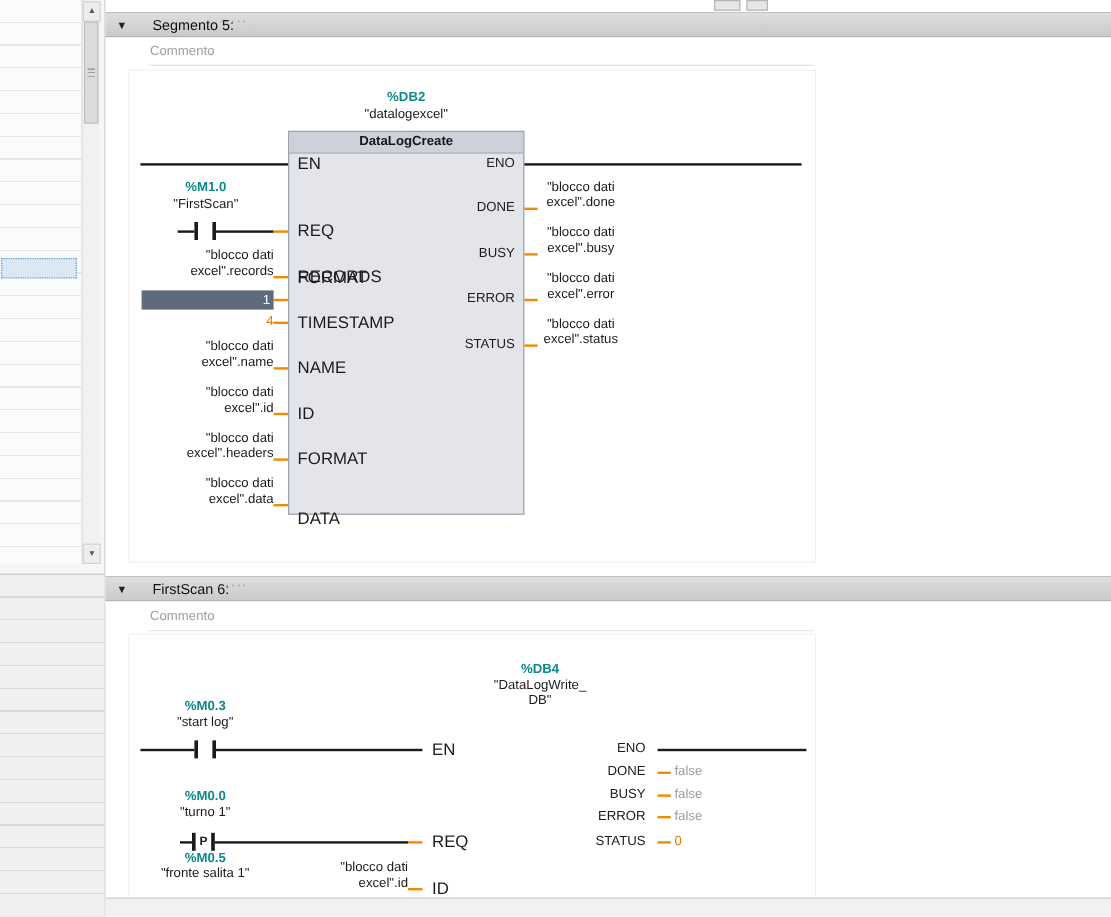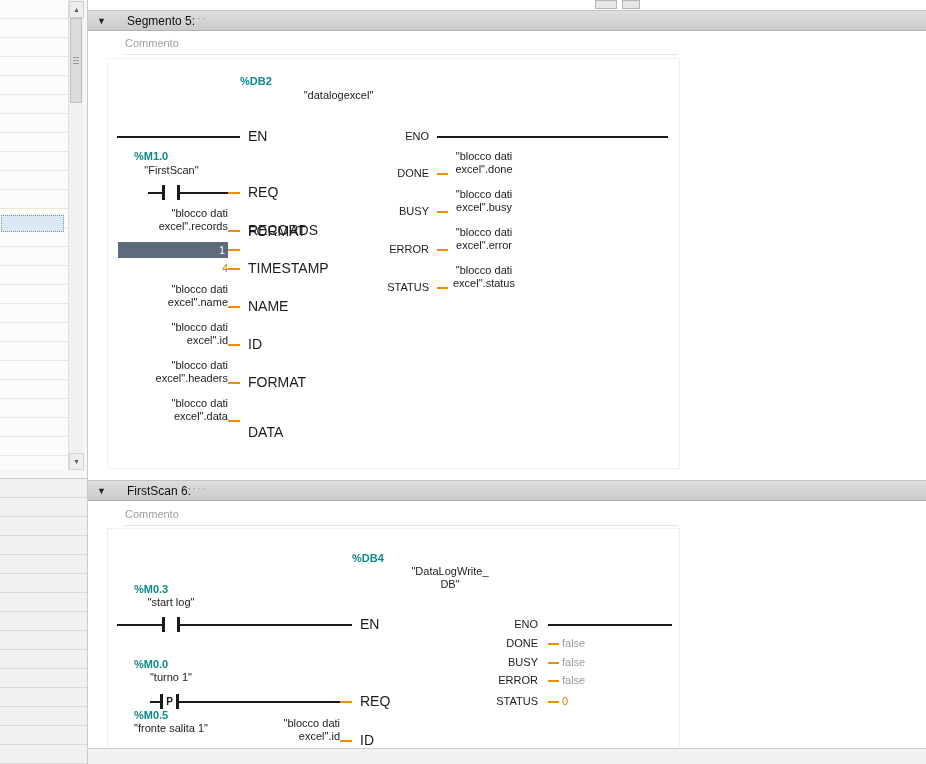--- a/index.html
+++ b/index.html
@@ -25,21 +25,21 @@
   .fbd-header{height:17px;background:#cdd1da;border-bottom:1px solid #abb1bb;text-align:center;
               font-size:11px;font-weight:bold;color:#14141a;line-height:17px}
   
   .wire{position:absolute;height:2px;background:#1a1a1a}
   .stub{position:absolute;height:2px;background:#f08c00}
   .cbar{position:absolute;top:0;width:3px;height:15px;background:#1a1a1a}
   .pletter{position:absolute;left:3px;top:1px;width:13px;text-align:center;font-size:10px;font-weight:bold;color:#1a1a1a;line-height:13px}
   
   .pinl{position:absolute;width:90px;font-size:14px;color:#1b1b1b;line-height:13px}
   .pinr{position:absolute;width:90px;font-size:11px;color:#1b1b1b;line-height:13px;text-align:right}
-  .addr{position:absolute;font-size:11px;font-weight:bold;color:#0d8a8a;text-align:left;line-height:13px}
+  .addr{position:absolute;font-size:11px;font-weight:bold;color:#0d8a8a;text-align:center;line-height:13px}
   .lbl{position:absolute;font-size:11px;color:#1b1b1b;text-align:center;line-height:13px}
   .opl{position:absolute;width:110px;font-size:11px;color:#1b1b1b;text-align:right;line-height:13px}
   .opr{position:absolute;width:76px;font-size:11px;color:#1b1b1b;text-align:center;line-height:13px}
   .sel-box{background:#5e6b7c;color:#ffffff;font-size:11px;text-align:right;line-height:16px;padding-right:3px;box-sizing:border-box}
   .orange{color:#e07d00}
   .gray{color:#9c9c9c}
   .val{position:absolute;font-size:11px;line-height:13px}
   .frag{background:#e6e6e6;border:1px solid #b5b5b5;box-sizing:border-box}
   .hscroll{background:#f1f1f1;border-top:1px solid #cfcfcf}
 </style>
@@ -74,20 +74,23 @@
     <span class="seg-title" style="left:39px">Segmento 5:</span>
     <span class="seg-dots" style="left:95px">·····</span>
   </div>
 
   <div class="abs comment-text" style="left:125px;top:37px">Commento</div>
   <div class="abs hline" style="left:124px;top:54px;width:554px"></div>
   <div class="abs net-frame" style="left:107px;top:58px;width:571px;height:409px"></div>
 
   <div class="addr" style="left:240px;top:75px;width:197px">%DB2</div>
   <div class="lbl" style="left:240px;top:89px;width:197px">"datalogexcel"</div>
+  <div class="fbd-block" style="left:240px;top:109px;width:197px;height:320px">
+    <div class="fbd-header">DataLogCreate</div>
+  </div>
 
   <div class="pinl" style="left:248px;top:130px">EN</div>
   <div class="pinl" style="left:248px;top:186px">REQ</div>
   <div class="pinl" style="left:248px;top:224px">RECORDS</div>
   <div class="pinl" style="left:248px;top:225px">FORMAT</div>
   <div class="pinl" style="left:248px;top:262px">TIMESTAMP</div>
   <div class="pinl" style="left:248px;top:300px">NAME</div>
   <div class="pinl" style="left:248px;top:338px">ID</div>
   <div class="pinl" style="left:248px;top:376px">FORMAT</div>
   <div class="pinl" style="left:248px;top:426px">DATA</div>

